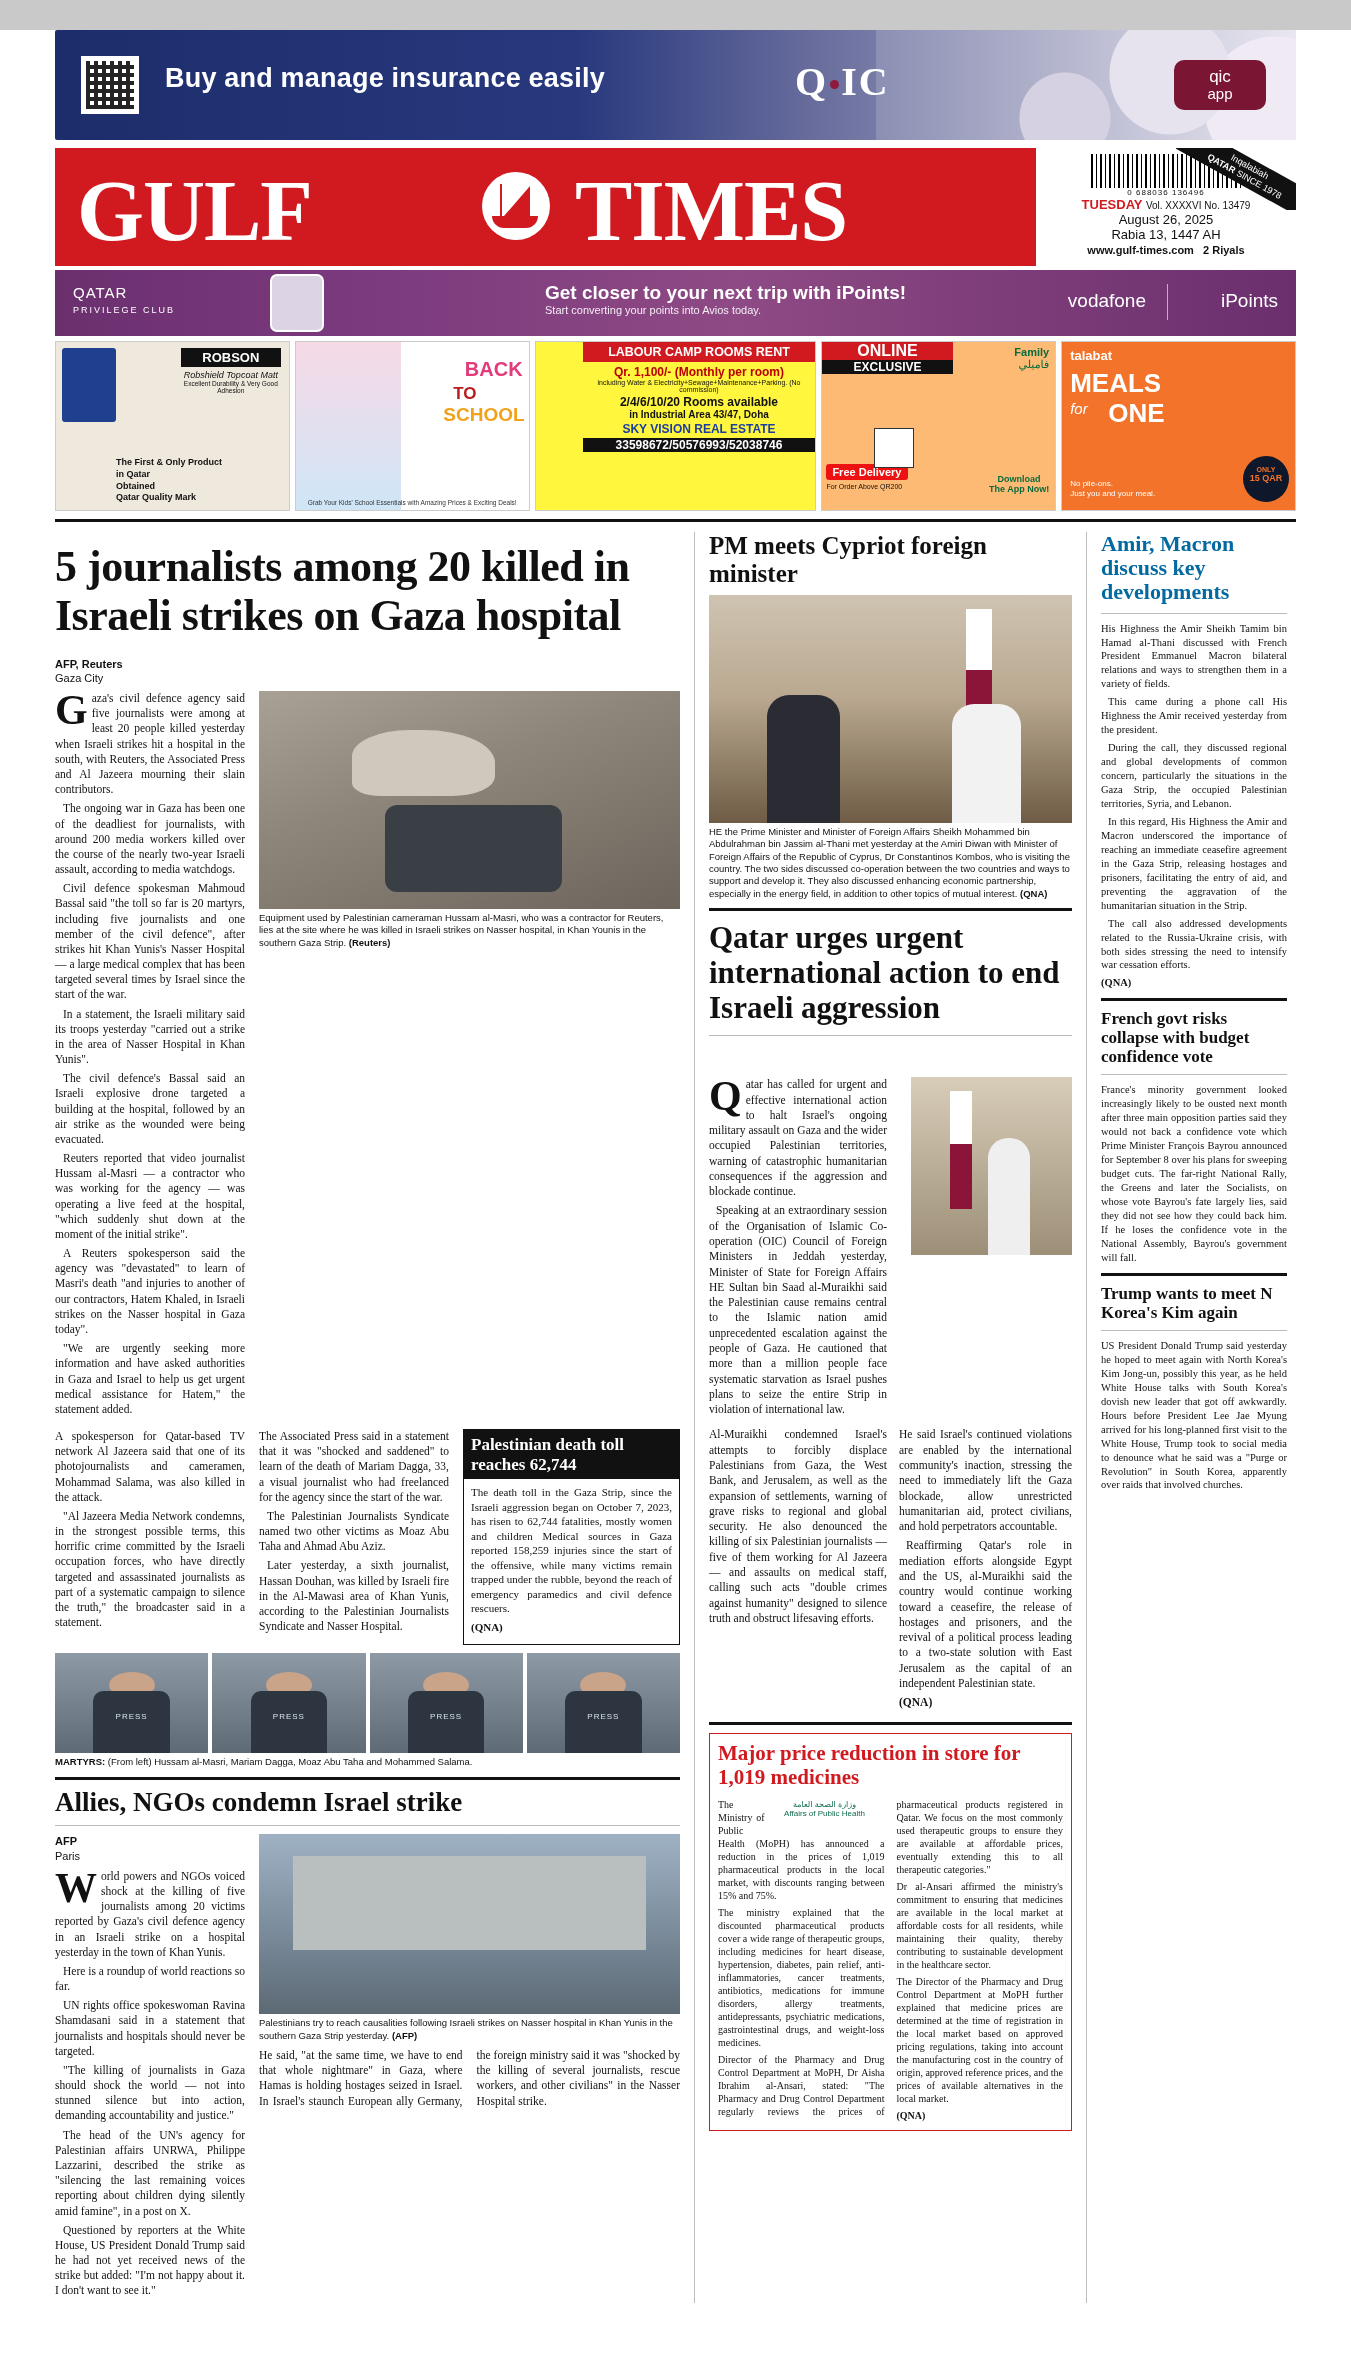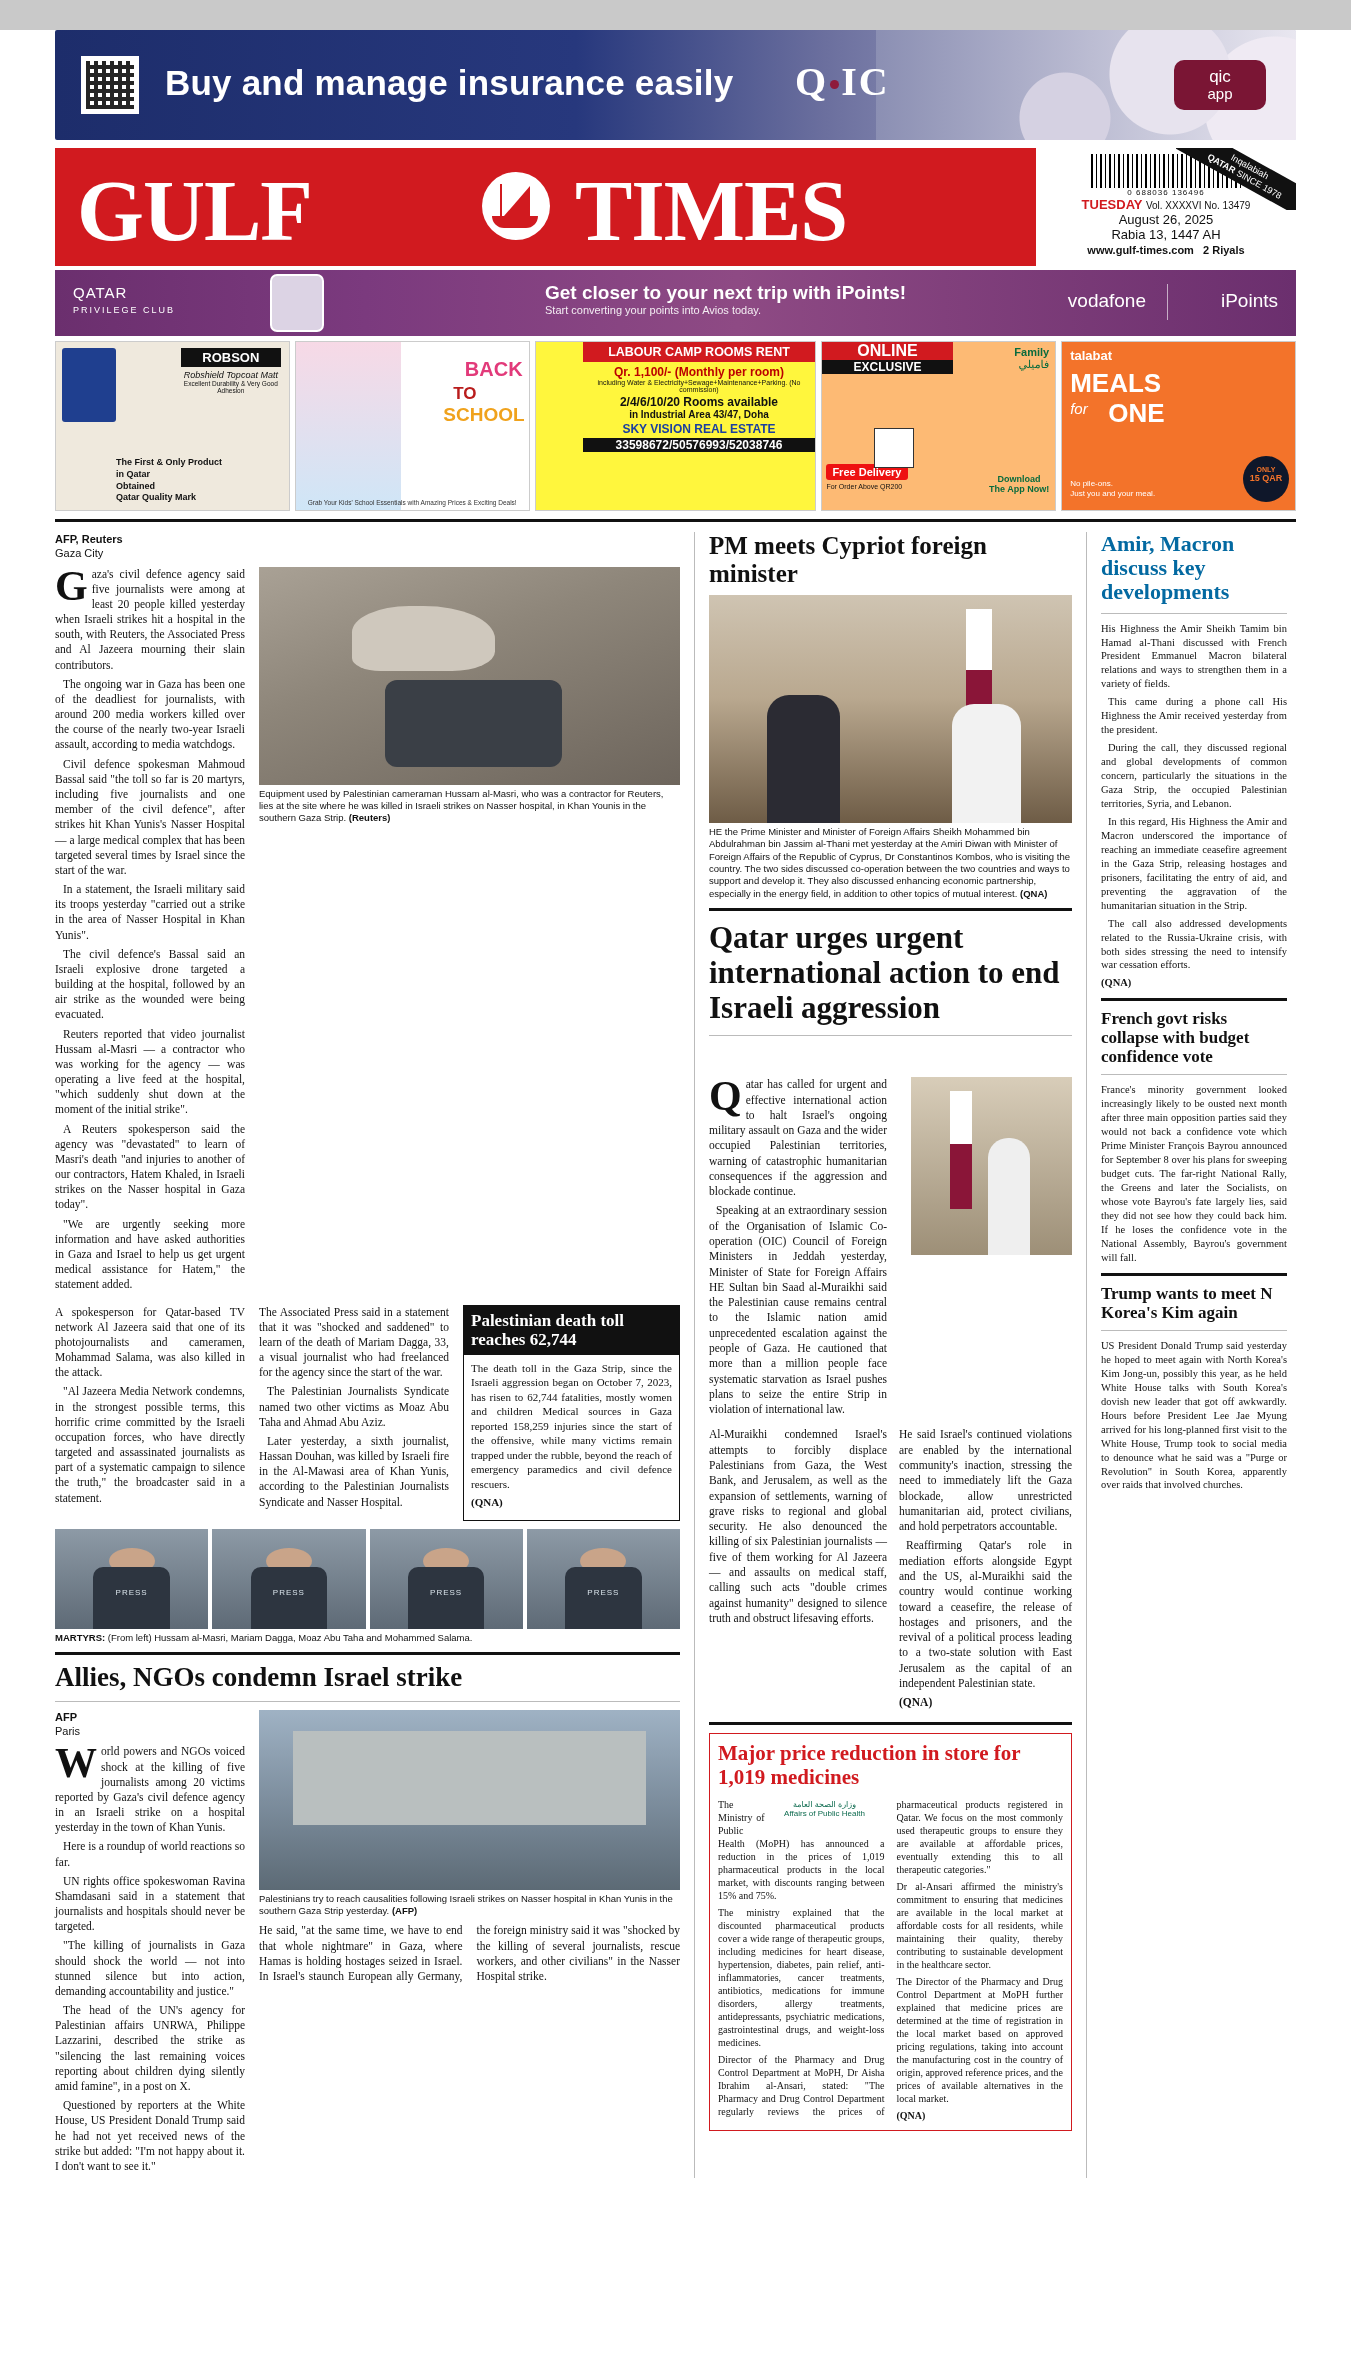--- a/index.html
+++ b/index.html
@@ -13,21 +13,21 @@
   .page { width:1351px; height:2365px; background:#ffffff; position:relative; padding:0 0; }
 
   
   .ad-top { margin:30px 55px 0 55px; height:110px; background:linear-gradient(90deg,#1d2d6b 0%, #27387d 42%, #6b6f9e 62%, #cfd2e4 100%); position:relative; overflow:hidden; border-radius:2px;}
   .ad-top .qr { position:absolute; left:26px; top:26px; width:58px; height:58px; background:#fff; }
   .ad-top .qr::after{content:""; position:absolute; left:5px; top:5px; right:5px; bottom:5px;
     background:
       repeating-linear-gradient(90deg,#000 0 4px,#fff 4px 8px),
       repeating-linear-gradient(0deg,#000 0 4px,#fff 4px 8px);
     background-blend-mode:multiply; opacity:.85;}
-  .ad-top .headline{ position:absolute; left:110px; top:33px; color:#fff; font-family:"Liberation Sans",sans-serif; font-weight:bold; font-size:35px; letter-spacing:.2px;}
+  .ad-top .headline{ position:absolute; left:110px; top:33px; color:#fff; font-family:"Liberation Sans",sans-serif; font-weight:bold; font-size:27px; letter-spacing:.2px;}
   .ad-top .qic{ position:absolute; left:740px; top:28px; color:#fff; font-family:"Liberation Serif",serif; font-size:40px; letter-spacing:2px; font-weight:bold;}
   .ad-top .qic .dot{ display:inline-block; width:9px;height:9px;border-radius:50%;background:#8e1b3b; margin:0 2px 6px 2px;}
   .ad-top .bubbles{ position:absolute; right:0; top:0; width:420px; height:110px;
      background:radial-gradient(circle at 70% 40%, #e7e3ee 0 60px, transparent 61px),
                 radial-gradient(circle at 45% 80%, #d5d1e2 0 45px, transparent 46px),
                 radial-gradient(circle at 95% 70%, #efeaf3 0 70px, transparent 71px),
                 linear-gradient(90deg,#8b8fb3,#e9e7f0);}
   .ad-top .qicapp{ position:absolute; right:30px; top:30px; width:92px; height:50px; background:#7a1534; border-radius:10px; color:#fff;
      font-family:"Liberation Sans",sans-serif; font-size:17px; text-align:center; line-height:1.05; padding-top:8px;}
   .ad-top .qicapp small{ display:block; font-size:15px;}
@@ -261,20 +261,21 @@
         <div style="font-size:9px;color:#f3732a;font-weight:bold;">15 QAR</div>
       </div>
     </div>
   </div>
 
   <div class="rule-thick" style="margin:8px 55px 0 55px;"></div>
 
   <div class="content">
 
     <div class="col-left">
+      <h1 class="lede">5 journalists among 20 killed in Israeli strikes on Gaza hospital</h1>
       <div class="byline">
         <div>AFP, Reuters</div>
         <div class="loc">Gaza City</div>
       </div>
 
       <div style="display:flex; gap:14px;">
         <div style="width:190px;">
           <div class="body-cols" style="column-count:1;">
             <p class="first dropcap">Gaza's civil defence agency said five journalists were among at least 20 people killed yesterday when Israeli strikes hit a hospital in the south, with Reuters, the Associated Press and Al Jazeera mourning their slain contributors.</p>
             <p>The ongoing war in Gaza has been one of the deadliest for journalists, with around 200 media workers killed over the course of the nearly two-year Israeli assault, according to media watchdogs.</p>

